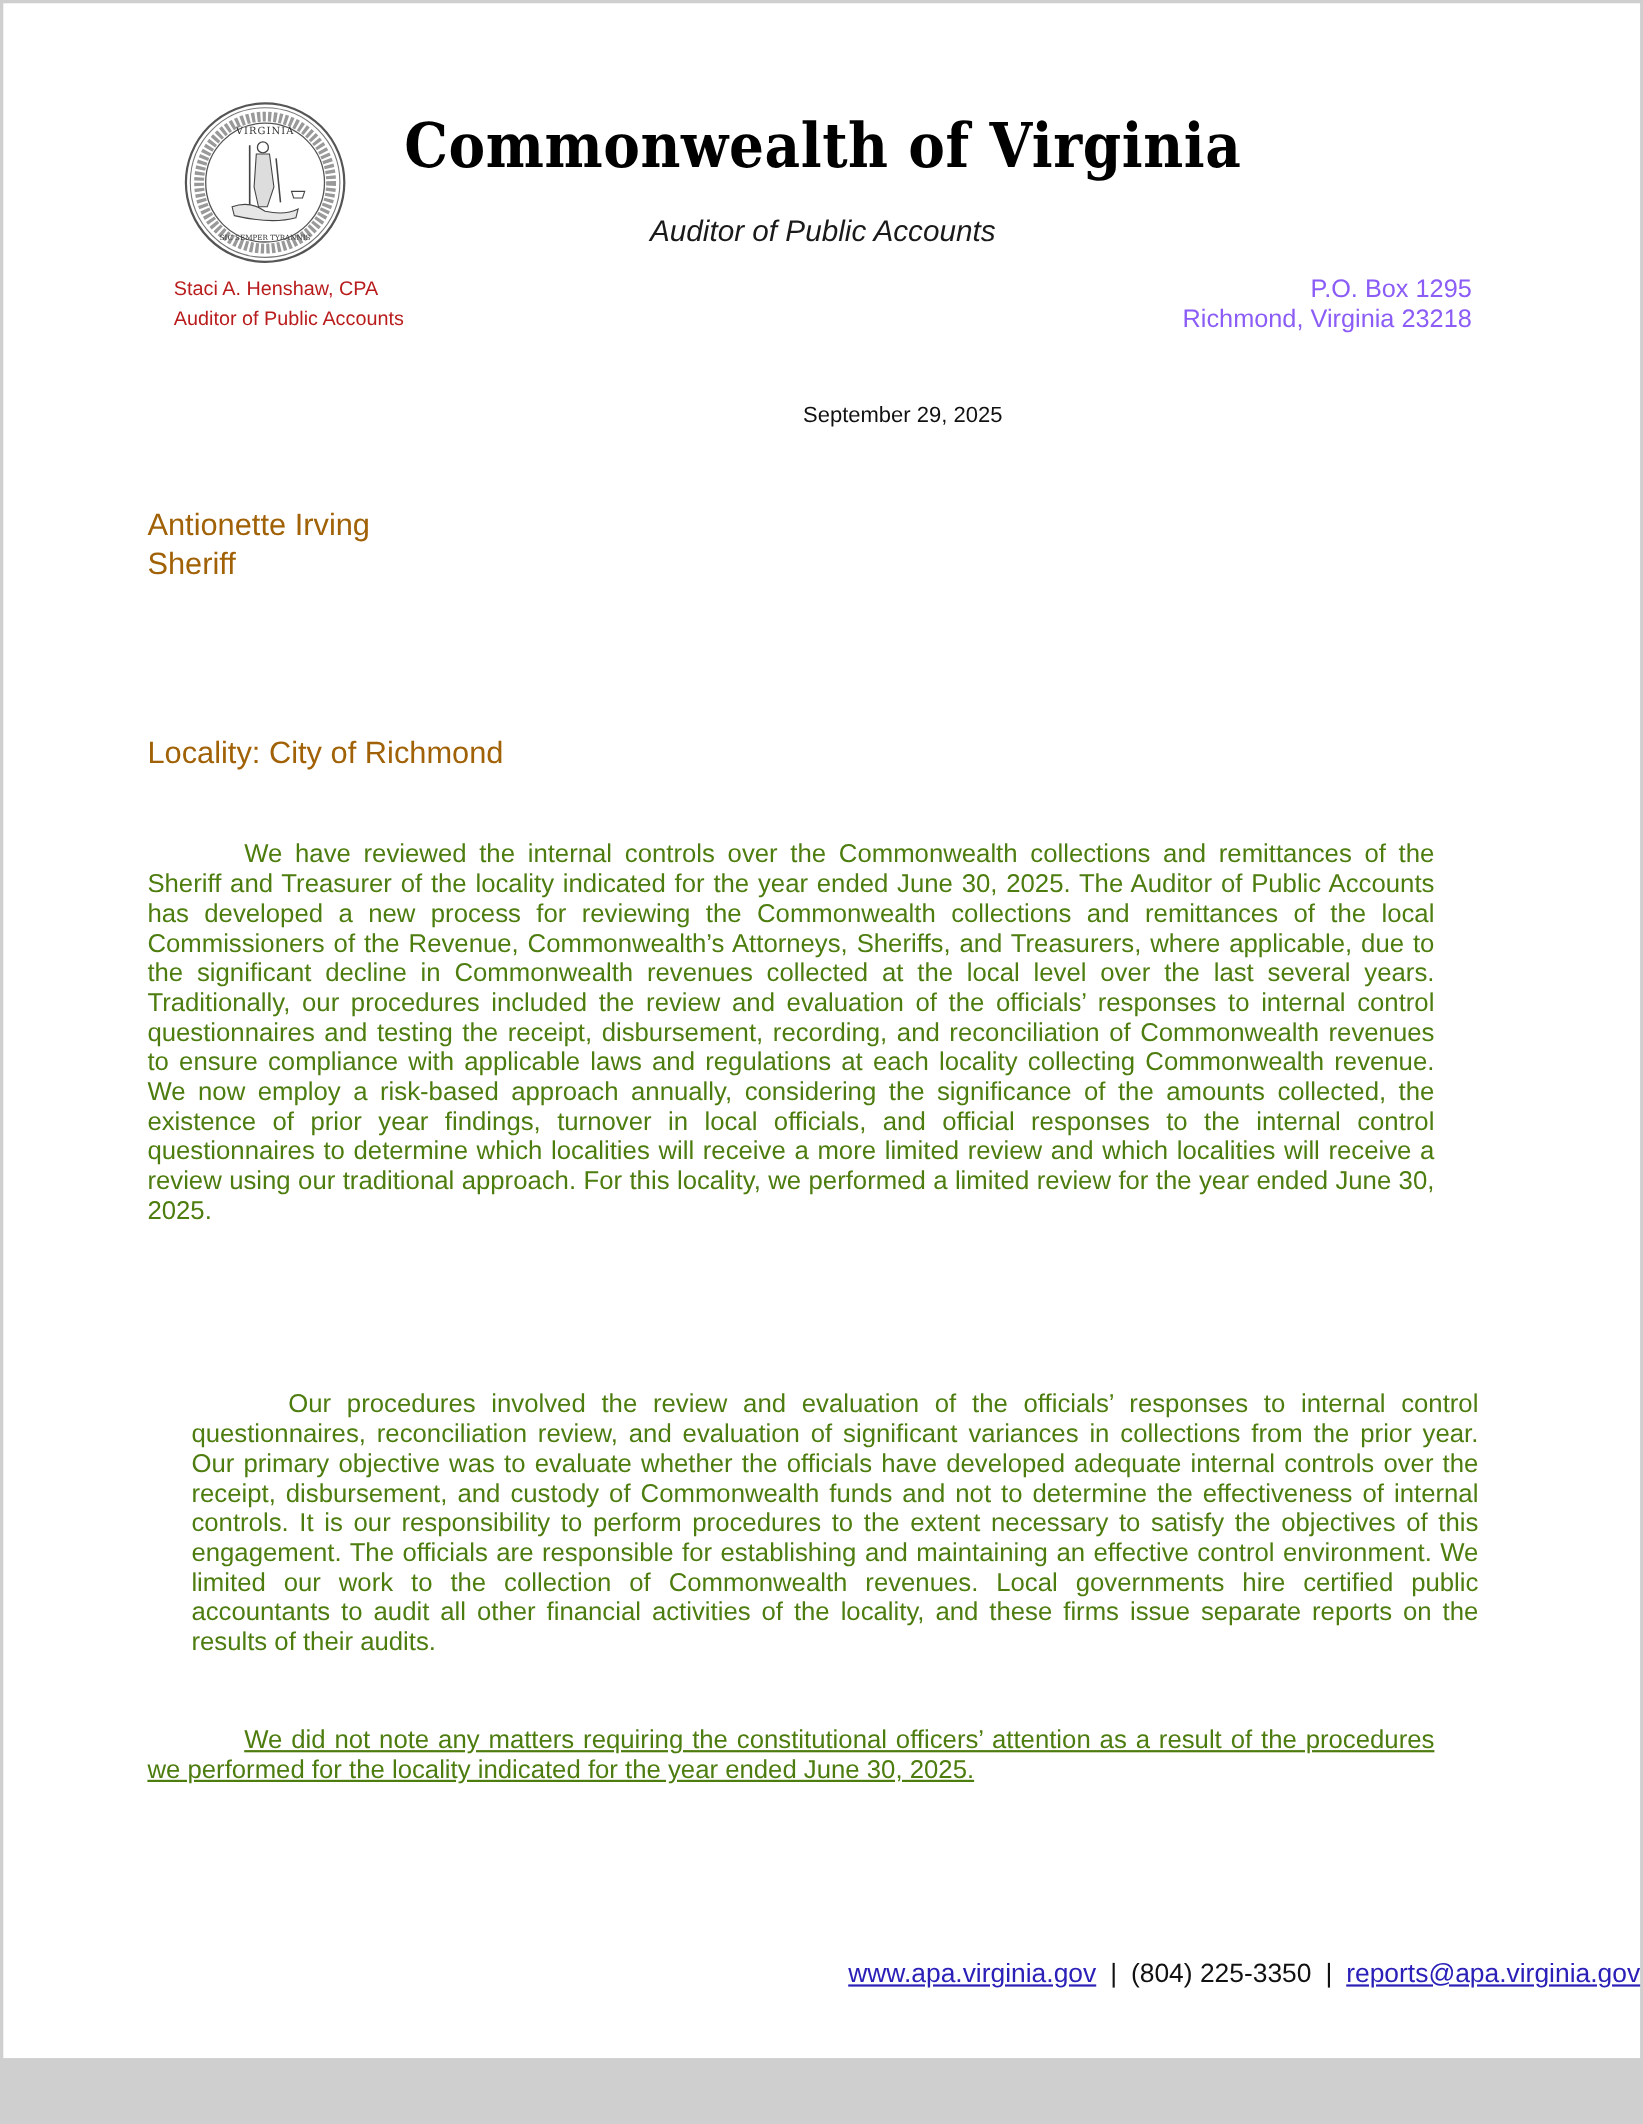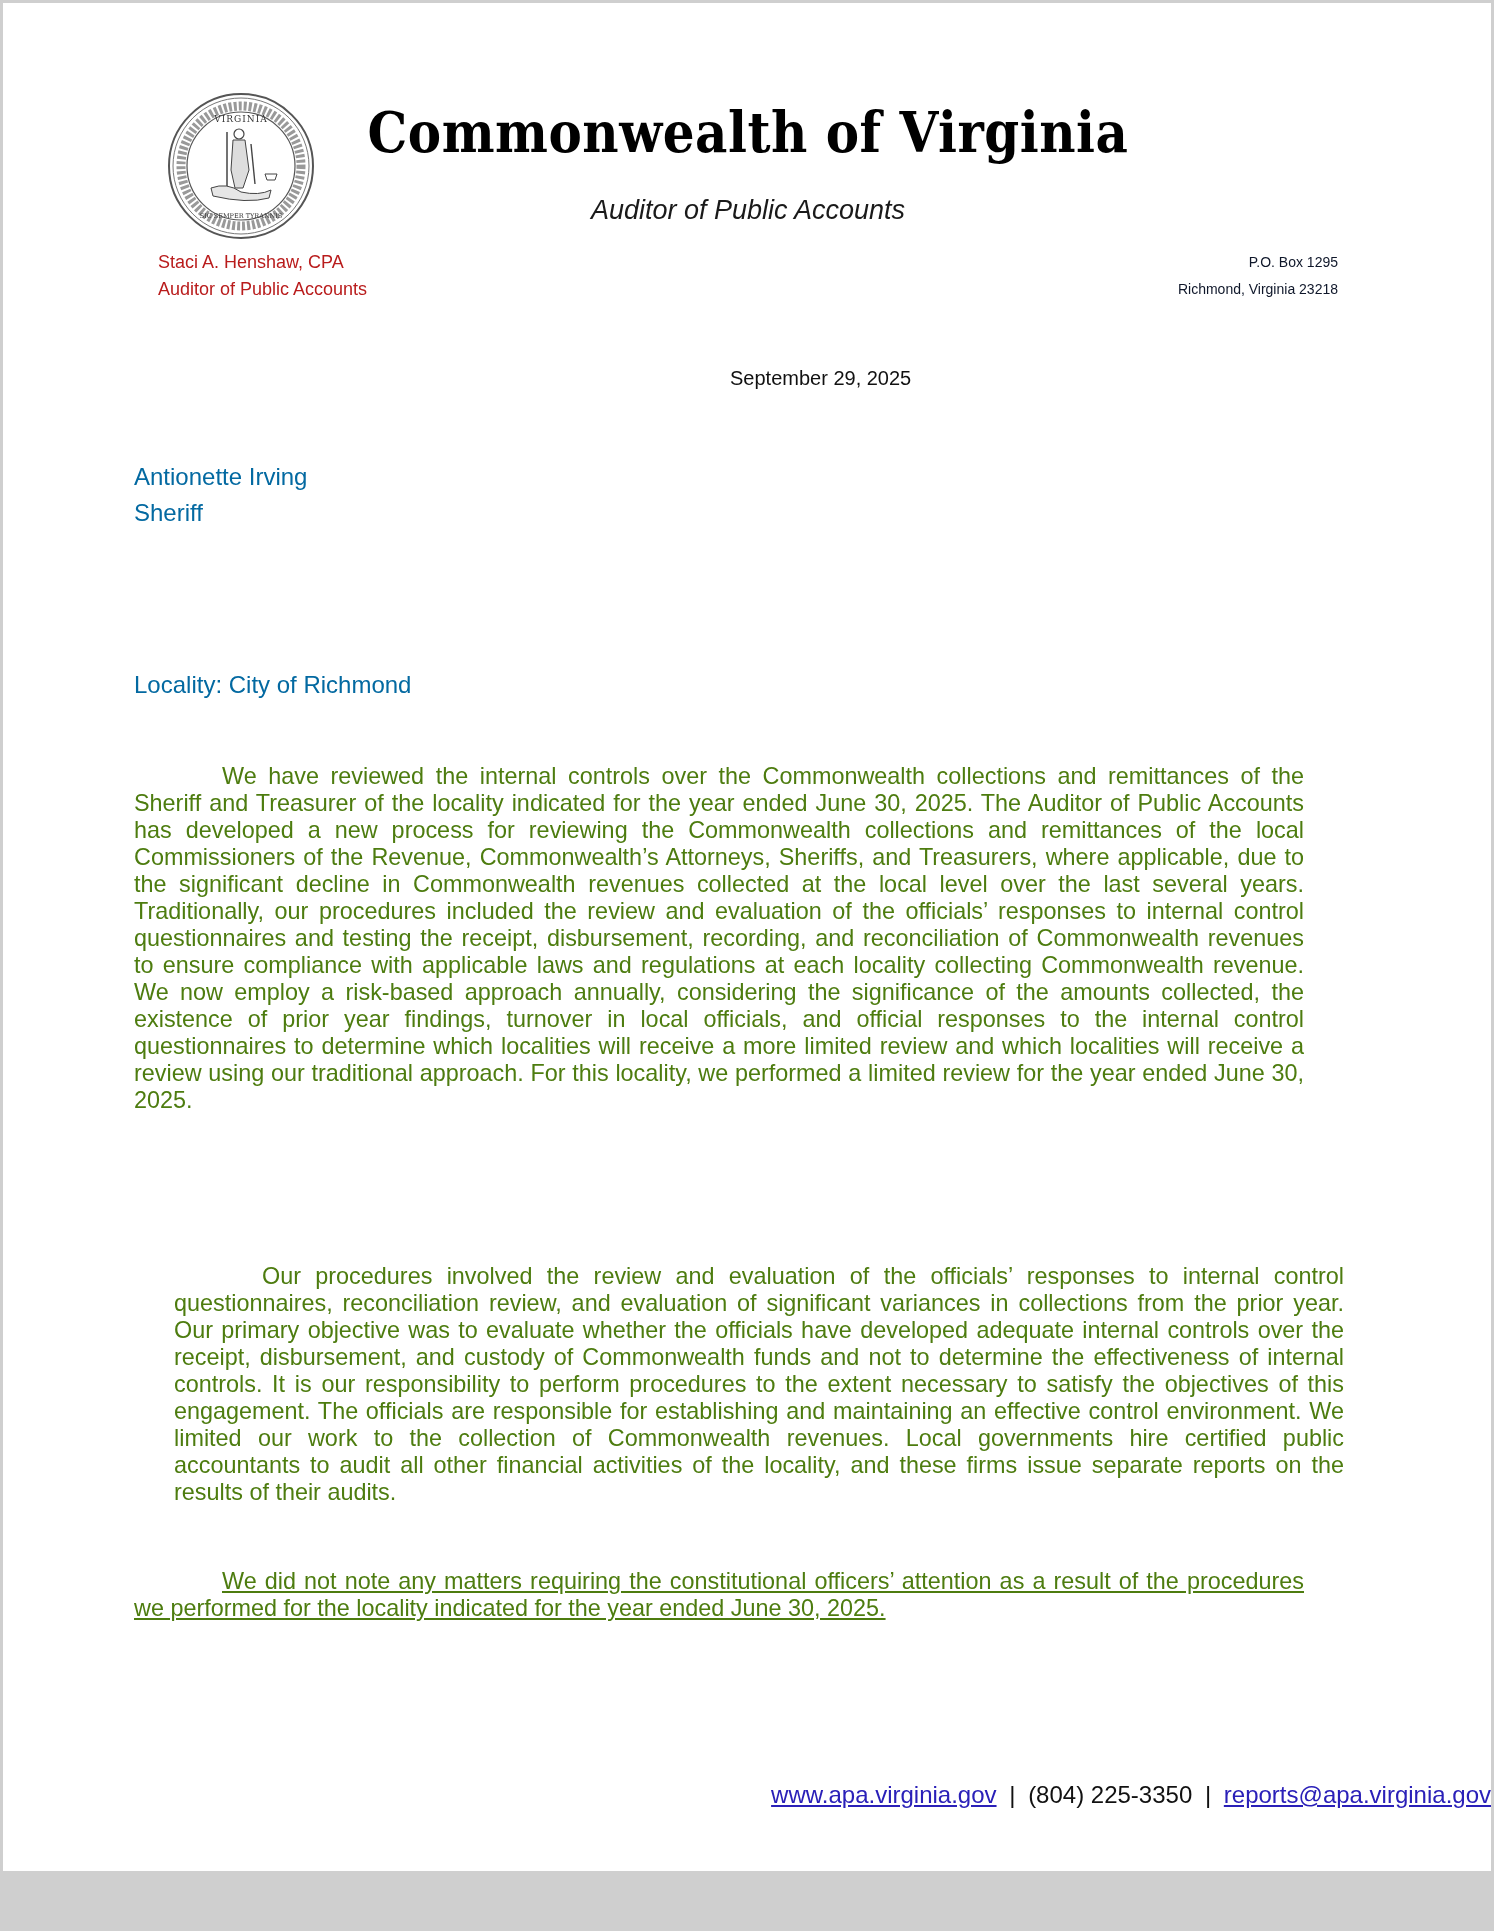--- a/index.html
+++ b/index.html
@@ -16,23 +16,23 @@
     font-family: "DejaVu Serif", "Liberation Serif", serif;
     font-size: 50px; font-weight: bold; letter-spacing: 0.5px;
     transform: scaleY(1.12); transform-origin: top center;
     color: #000;
   }
   .subtitle {
     left: 300px; width: 890px; top: 192px; text-align: center;
     font-style: italic; font-size: 27px; color: #1a1a1a;
   }
   .hdr-left { left: 155px; top: 246px; font-size: 18px; line-height: 27px; color: #b91c1c; }
-  .hdr-right { right: 153px; top: 246px; font-size: 14px; line-height: 27px; text-align: right; color: #0f172a; }
+  .hdr-right { right: 153px; top: 246px; font-size: 23px; line-height: 27px; text-align: right; color: #8b5cf6; }
   .date { left: 727px; top: 364px; font-size: 20px; color: #111; }
-  .addr { left: 131px; font-size: 24px; line-height: 36px; color: #0369a1; }
+  .addr { left: 131px; font-size: 28px; line-height: 36px; color: #a16207; }
   .addr-1 { top: 456px; }
   .addr-2 { top: 563px; }
   .addr-3 { top: 664px; }
   .body-para {
     left: 131px; width: 1170px; font-size: 23.4px; line-height: 27px;
     text-align: justify; text-indent: 88px; color: #4d7c0f;
   }
   .p1 { top: 760px; }
   .p2 { top: 1260px; margin-left: 40px; }
   .p3 { top: 1565px; text-decoration: underline; }

